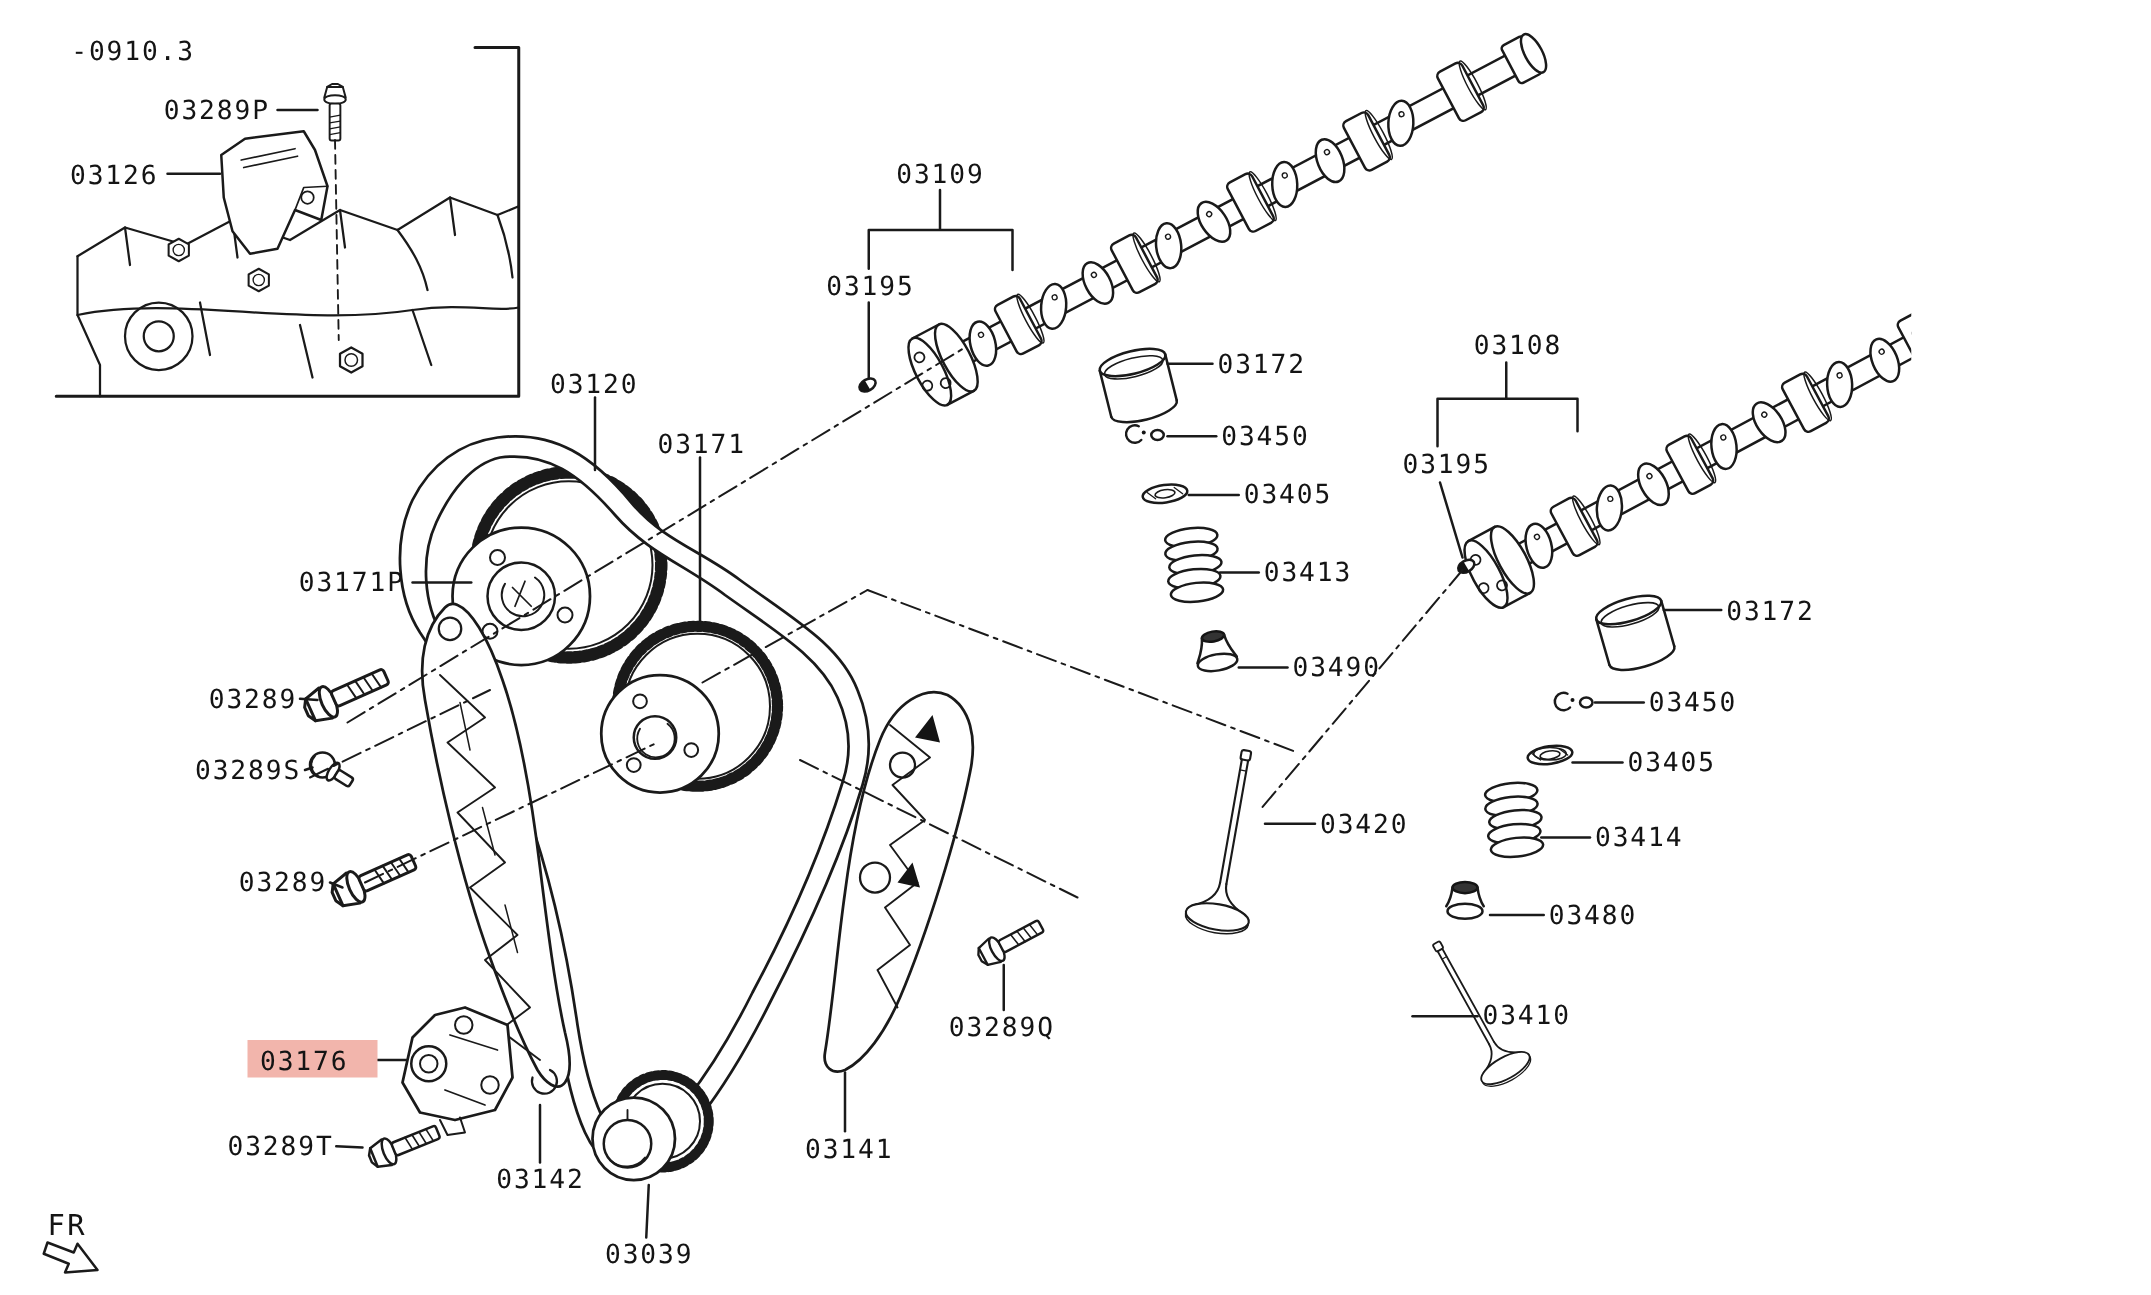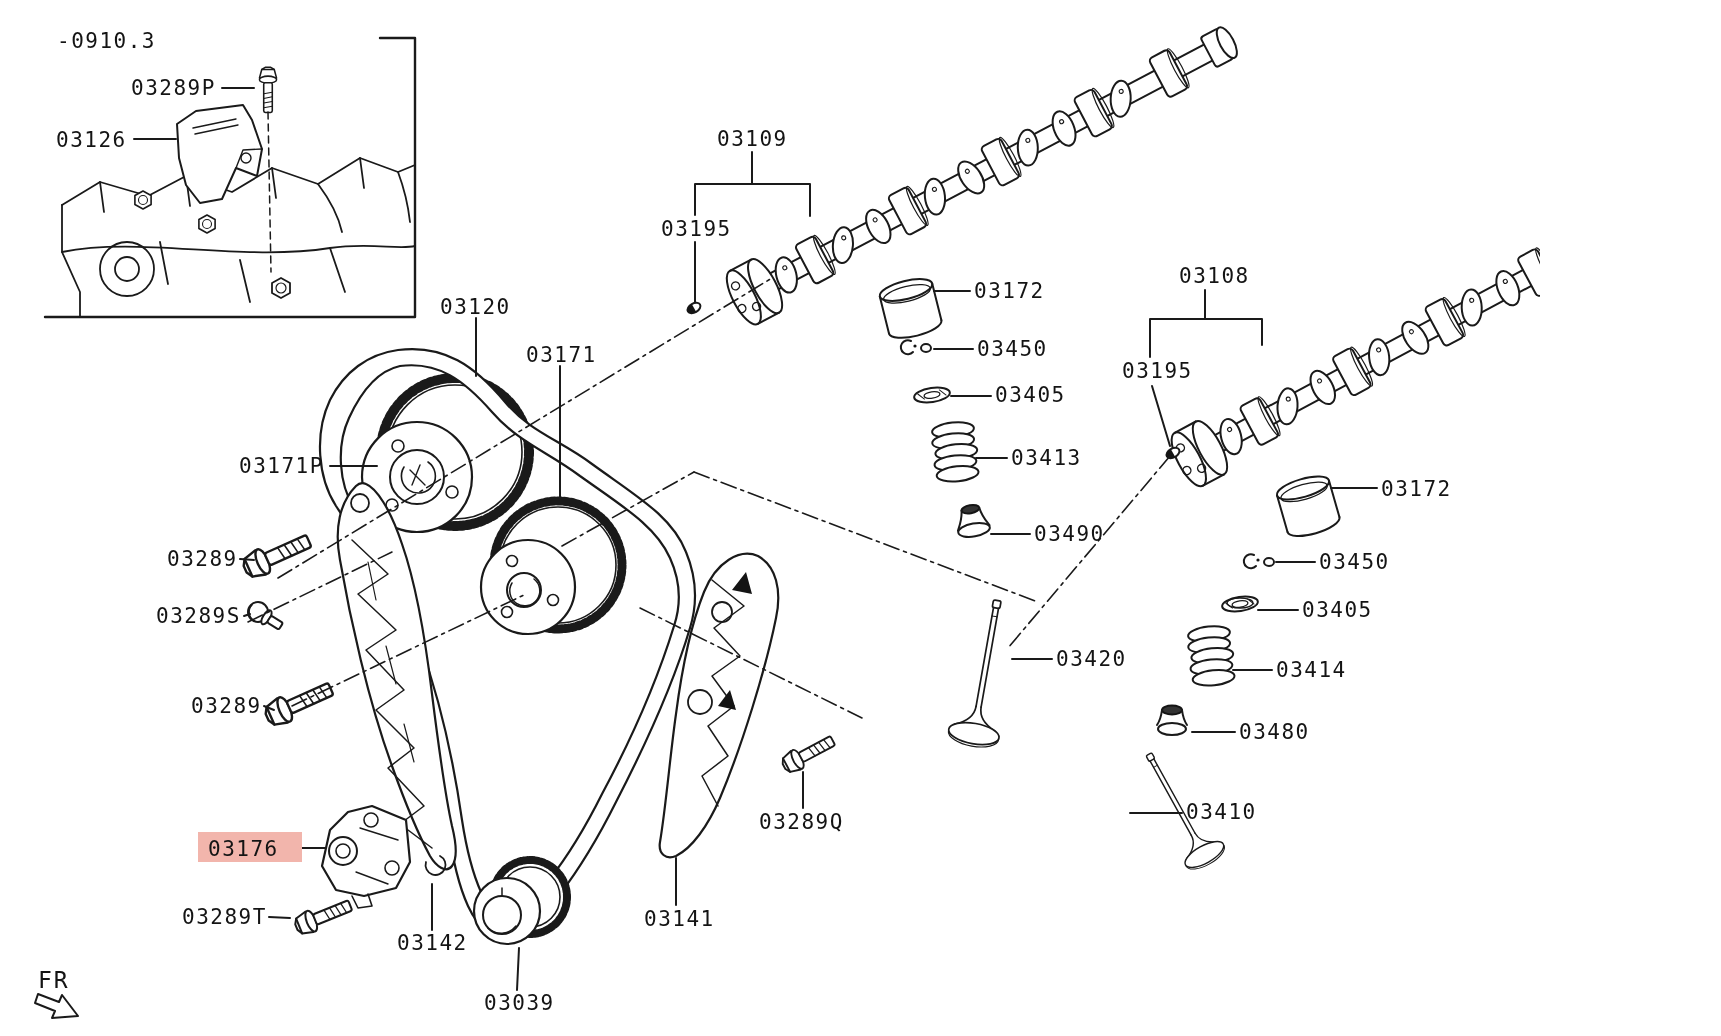--- a/index.html
+++ b/index.html
@@ -1,17 +1,17 @@
 <!DOCTYPE html>
 <html><head>
 <meta charset="utf-8">
 <style>
   html,body{margin:0;padding:0;background:#ffffff;}
   .stage{position:relative;width:1529px;height:1036px;background:#fff;overflow:hidden;
-         font-family:"DejaVu Sans Mono","Liberation Mono",monospace;padding-left:11px;}
+         font-family:"DejaVu Sans Mono","Liberation Mono",monospace;}
   svg{position:absolute;left:0;top:0;}
   .lbl{font:21px "DejaVu Sans Mono","Liberation Mono",monospace;letter-spacing:1.5px;fill:#141414;}
   .lbl.small{font-size:18px;letter-spacing:1px;}
   .lbl.fr{font-size:23px;letter-spacing:2px;}
 </style>
 </head>
 <body>
 
 <div class="stage">
 <svg width="1721" height="1036" viewBox="0 0 1721 1036">

